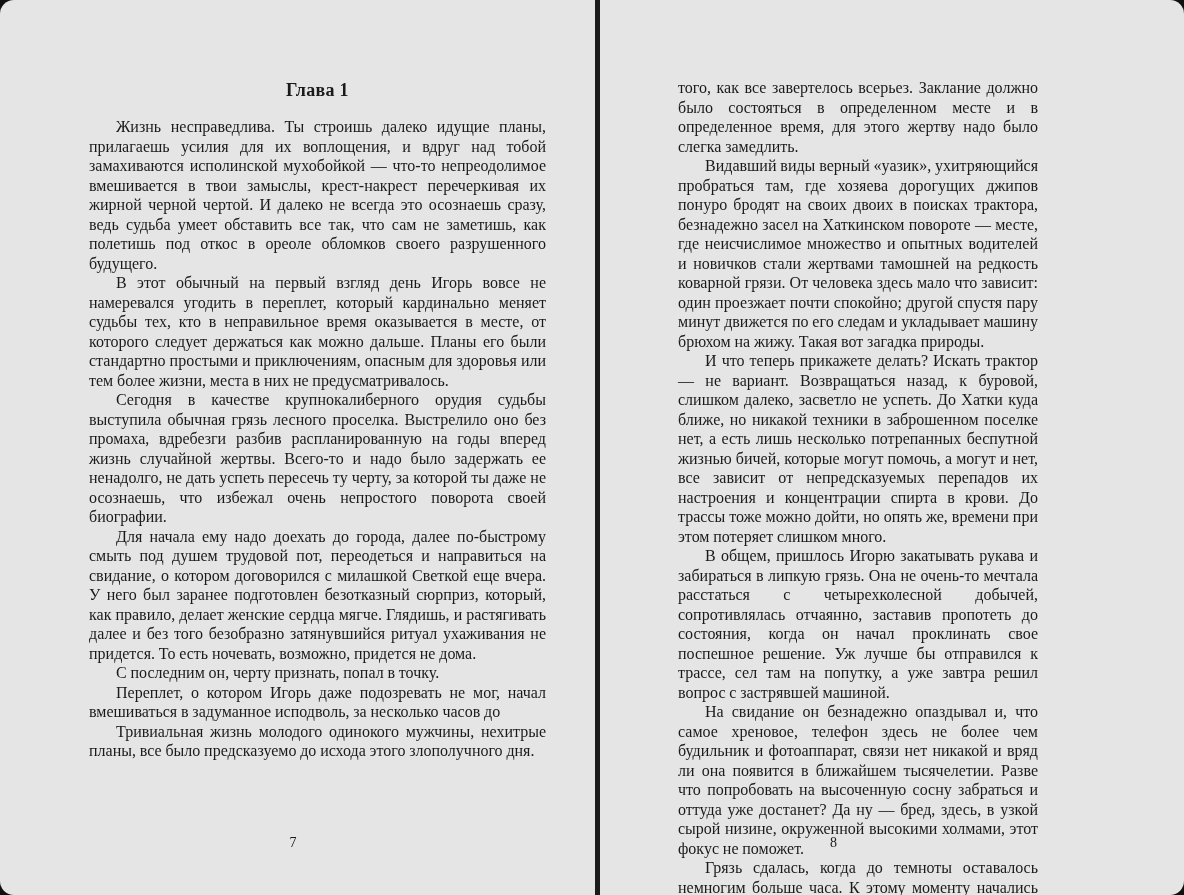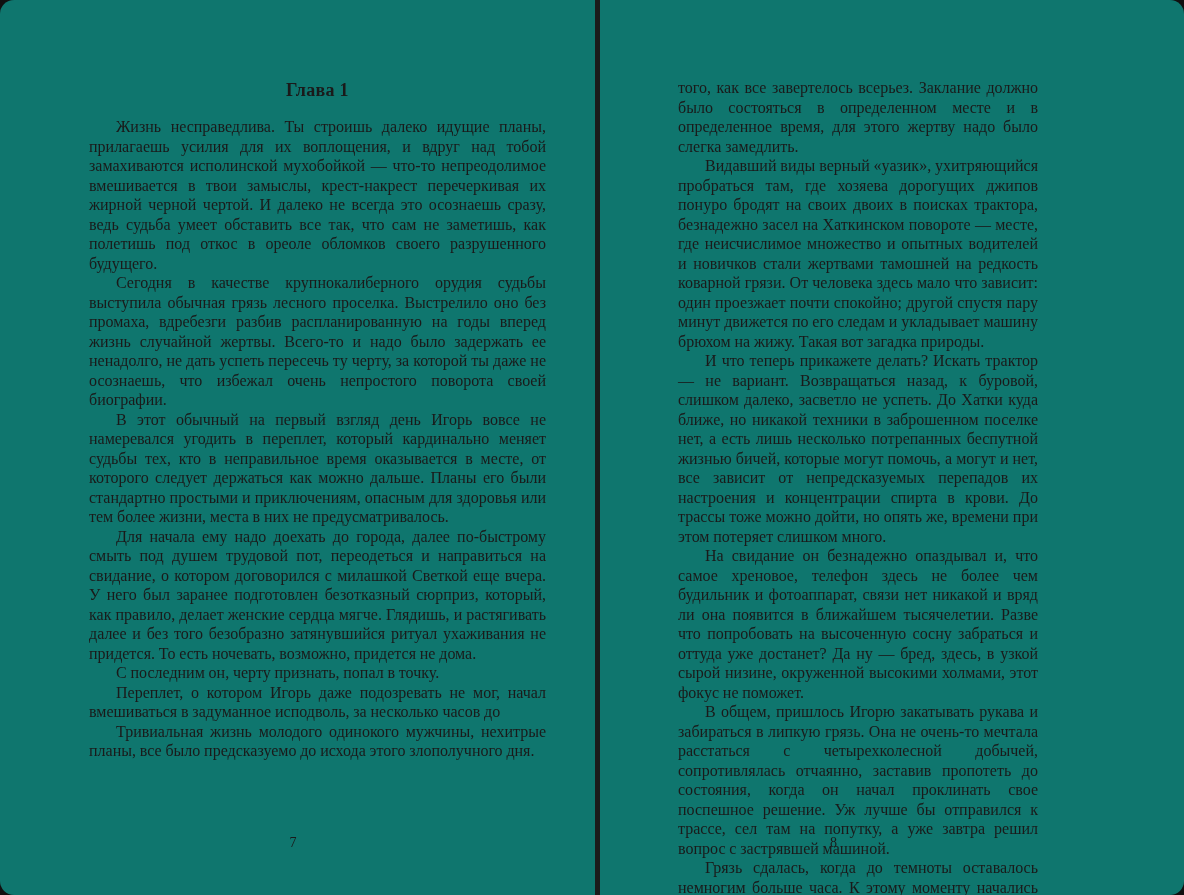--- a/index.html
+++ b/index.html
@@ -10,21 +10,21 @@
     width: 1184px;
     height: 895px;
     background: #101010;
     font-family: "Liberation Serif", "DejaVu Serif", serif;
     overflow: hidden;
   }
   .spread {
     position: relative;
     width: 1184px;
     height: 895px;
-    background: #0f766e;
+    background: #e5e5e5;
     border-radius: 14px;
     overflow: hidden;
   }
   .spine {
     position: absolute;
     left: 595px;
     top: 0;
     width: 5px;
     height: 100%;
     background: #1b1b1b;
@@ -88,37 +88,37 @@
 </style>
 </head>
 <body>
 
 <div class="spread">
 
   <div class="page page-left">
     <h1 class="chapter-title">Глава 1</h1>
     <div class="page-body">
       <p>Жизнь несправедлива. Ты строишь далеко идущие планы, прилагаешь усилия для их воплощения, и вдруг над тобой замахиваются исполинской мухобойкой — что-то непреодолимое вмешивается в твои замыслы, крест-накрест перечеркивая их жирной черной чертой. И далеко не всегда это осознаешь сразу, ведь судьба умеет обставить все так, что сам не заметишь, как полетишь под откос в ореоле обломков своего разрушенного будущего.</p>
+      <p>В этот обычный на первый взгляд день Игорь вовсе не намеревался угодить в переплет, который кардинально меняет судьбы тех, кто в неправильное время оказывается в месте, от которого следует держаться как можно дальше. Планы его были стандартно простыми и приключениям, опасным для здоровья или тем более жизни, места в них не предусматривалось.</p>
       <p>Сегодня в качестве крупнокалиберного орудия судьбы выступила обычная грязь лесного проселка. Выстрелило оно без промаха, вдребезги разбив распланированную на годы вперед жизнь случайной жертвы. Всего-то и надо было задержать ее ненадолго, не дать успеть пересечь ту черту, за которой ты даже не осознаешь, что избежал очень непростого поворота своей биографии.</p>
-      <p>В этот обычный на первый взгляд день Игорь вовсе не намеревался угодить в переплет, который кардинально меняет судьбы тех, кто в неправильное время оказывается в месте, от которого следует держаться как можно дальше. Планы его были стандартно простыми и приключениям, опасным для здоровья или тем более жизни, места в них не предусматривалось.</p>
       <p>Для начала ему надо доехать до города, далее по-быстрому смыть под душем трудовой пот, переодеться и направиться на свидание, о котором договорился с милашкой Светкой еще вчера. У него был заранее подготовлен безотказный сюрприз, который, как правило, делает женские сердца мягче. Глядишь, и растягивать далее и без того безобразно затянувшийся ритуал ухаживания не придется. То есть ночевать, возможно, придется не дома.</p>
       <p>С последним он, черту признать, попал в точку.</p>
       <p>Переплет, о котором Игорь даже подозревать не мог, начал вмешиваться в задуманное исподволь, за несколько часов до</p>
       <p>Тривиальная жизнь молодого одинокого мужчины, нехитрые планы, все было предсказуемо до исхода этого злополучного дня.</p>
     </div>
     <div class="page-number">7</div>
   </div>
 
   <div class="spine"></div>
 
   <div class="page page-right">
     <div class="page-body">
       <p class="no-indent">того, как все завертелось всерьез. Заклание должно было состояться в определенном месте и в определенное время, для этого жертву надо было слегка замедлить.</p>
       <p>Видавший виды верный «уазик», ухитряющийся пробраться там, где хозяева дорогущих джипов понуро бродят на своих двоих в поисках трактора, безнадежно засел на Хаткинском повороте — месте, где неисчислимое множество и опытных водителей и новичков стали жертвами тамошней на редкость коварной грязи. От человека здесь мало что зависит: один проезжает почти спокойно; другой спустя пару минут движется по его следам и укладывает машину брюхом на жижу. Такая вот загадка природы.</p>
       <p>И что теперь прикажете делать? Искать трактор — не вариант. Возвращаться назад, к буровой, слишком далеко, засветло не успеть. До Хатки куда ближе, но никакой техники в заброшенном поселке нет, а есть лишь несколько потрепанных беспутной жизнью бичей, которые могут помочь, а могут и нет, все зависит от непредсказуемых перепадов их настроения и концентрации спирта в крови. До трассы тоже можно дойти, но опять же, времени при этом потеряет слишком много.</p>
+      <p>В общем, пришлось Игорю закатывать рукава и забираться в липкую грязь. Она не очень-то мечтала расстаться с четырехколесной добычей, сопротивлялась отчаянно, заставив пропотеть до состояния, когда он начал проклинать свое поспешное решение. Уж лучше бы отправился к трассе, сел там на попутку, а уже завтра решил вопрос с застрявшей машиной.</p>
       <p>На свидание он безнадежно опаздывал и, что самое хреновое, телефон здесь не более чем будильник и фотоаппарат, связи нет никакой и вряд ли она появится в ближайшем тысячелетии. Разве что попробовать на высоченную сосну забраться и оттуда уже достанет? Да ну — бред, здесь, в узкой сырой низине, окруженной высокими холмами, этот фокус не поможет.</p>
-      <p>В общем, пришлось Игорю закатывать рукава и забираться в липкую грязь. Она не очень-то мечтала расстаться с четырехколесной добычей, сопротивлялась отчаянно, заставив пропотеть до состояния, когда он начал проклинать свое поспешное решение. Уж лучше бы отправился к трассе, сел там на попутку, а уже завтра решил вопрос с застрявшей машиной.</p>
       <p>Грязь сдалась, когда до темноты оставалось немногим больше часа. К этому моменту начались проблемы со стартером, к тому же при последнем рывке повредило глушитель, мотор теперь ревел раненым зверем.</p>
     </div>
     <div class="page-number">8</div>
   </div>
 
 </div>
 
 </body></html>

